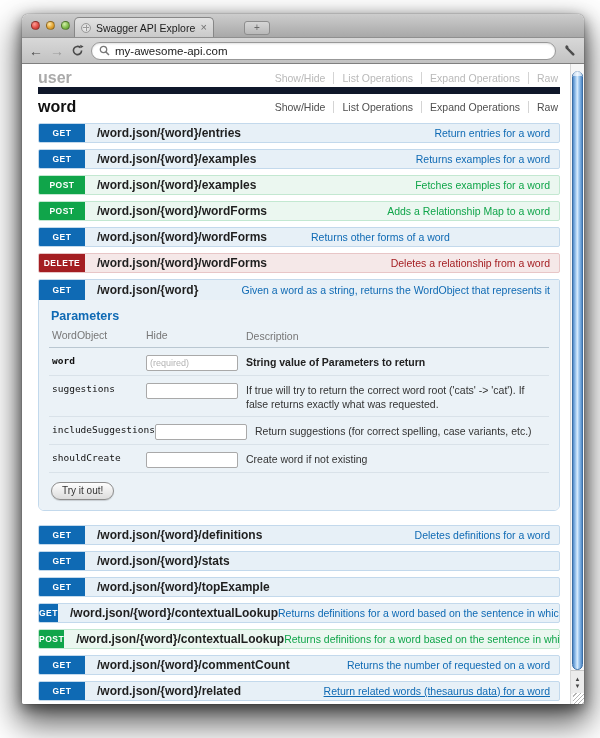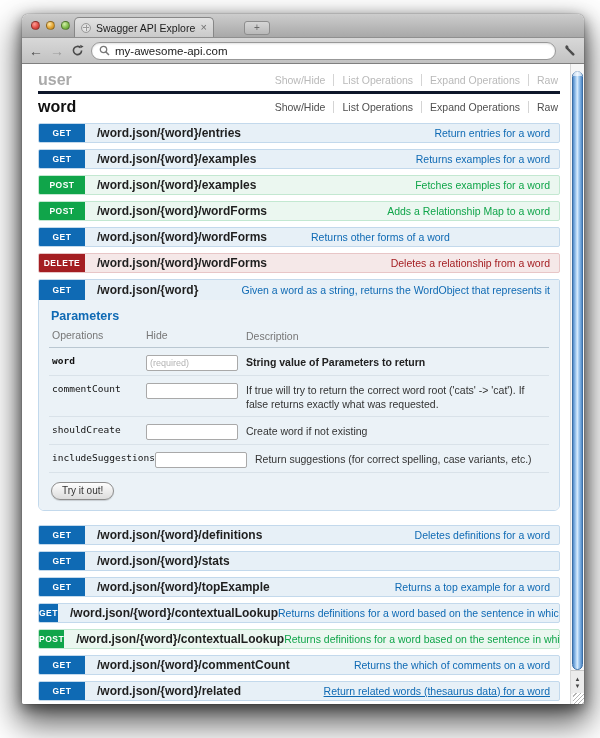--- a/index.html
+++ b/index.html
@@ -60,21 +60,21 @@
     box-shadow:inset 0 1px 2px rgba(0,0,0,.12);
   }
   .omni-url { font-size:11.5px; color:#1a1a1a; }
 
   
   .content { position:relative; height:640px; background:#fff; display:flex; overflow:hidden; }
   .main { flex:1; padding:4px 10px 0 16px; overflow:hidden; }
 
   
   .sec { display:flex; align-items:center; height:26px; }
-  .sec.muted { border-bottom:3px solid #0f172a; }
+  .sec.muted { border-bottom:7px solid #0f172a; }
   .sec-name { font-size:16px; font-weight:bold; }
   .sec.muted .sec-name { color:#aaa; }
   .sec.strong .sec-name { color:#0f0f0f; }
   .sec-links { margin-left:auto; display:flex; align-items:center; }
   .sec-link { font-size:10.5px; padding:0 8px; white-space:nowrap; }
   .sec-link + .sec-link { border-left:1px solid #d4d4d4; }
   .sec.muted .sec-link { color:#b9b9b9; }
   .sec.strong .sec-link { color:#4f4f4f; }
   .sec-link:last-child { padding-right:2px; }
 
@@ -247,56 +247,56 @@
   <div class="op" style="background: rgb(231, 240, 247); border-color: rgb(195, 217, 236);">
     <span class="badge" style="background: rgb(15, 106, 180);">GET</span>
     <span class="path">/word.json/{word}</span>
     <span class="summary" style="color: rgb(15, 106, 180);">Given a word as a string, returns the WordObject that represents it</span>
   </div>
 </div>
           <div class="exp-body">
             <div class="params-title">Parameters</div>
             <div class="ptable">
               <div class="prow head">
-                <span class="pcol-name">Operations</span>
+                <span class="pcol-name">WordObject</span>
                 <span class="pcol-value">Hide</span>
                 <span class="pcol-desc">Description</span>
               </div>
               <div id="param-rows">
   <div class="prow">
     <span class="pcol-name bold">word</span>
     <span class="pcol-value">
       <input type="text" placeholder="(required)" style="">
     </span>
     <span class="pcol-desc bold">String value of Parameters to return</span>
   </div>
 
   <div class="prow">
-    <span class="pcol-name">commentCount</span>
+    <span class="pcol-name">suggestions</span>
     <span class="pcol-value">
       <input type="text" style="">
     </span>
     <span class="pcol-desc">If true will try to return the correct word root ('cats' -&gt; 'cat'). If false returns exactly what was requested.</span>
+  </div>
+
+  <div class="prow">
+    <span class="pcol-name">includeSuggestions</span>
+    <span class="pcol-value">
+      <input type="text" style="">
+    </span>
+    <span class="pcol-desc">Return suggestions (for correct spelling, case variants, etc.)</span>
   </div>
 
   <div class="prow">
     <span class="pcol-name">shouldCreate</span>
     <span class="pcol-value">
       <input type="text" style="">
     </span>
     <span class="pcol-desc">Create word if not existing</span>
   </div>
-
-  <div class="prow">
-    <span class="pcol-name">includeSuggestions</span>
-    <span class="pcol-value">
-      <input type="text" style="">
-    </span>
-    <span class="pcol-desc">Return suggestions (for correct spelling, case variants, etc.)</span>
-  </div>
 </div>
             </div>
             <button class="try-btn">Try it out!</button>
           </div>
         </div>
 
         <div class="ops" id="ops-bottom">
   <div class="op" style="background: rgb(231, 240, 247); border-color: rgb(195, 217, 236);">
     <span class="badge" style="background: rgb(15, 106, 180);">GET</span>
     <span class="path">/word.json/{word}/definitions</span>
@@ -305,39 +305,38 @@
 
   <div class="op" style="background: rgb(231, 240, 247); border-color: rgb(195, 217, 236);">
     <span class="badge" style="background: rgb(15, 106, 180);">GET</span>
     <span class="path">/word.json/{word}/stats</span>
     <span class="summary" style="color: rgb(15, 106, 180); margin-top: 28px;">Returns word statistics</span>
   </div>
 
   <div class="op" style="background: rgb(231, 240, 247); border-color: rgb(195, 217, 236);">
     <span class="badge" style="background: rgb(15, 106, 180);">GET</span>
     <span class="path">/word.json/{word}/topExample</span>
-    <span class="summary" style="color: rgb(15, 106, 180);">Returns a top example for a word</span>
   </div>
 
   <div class="op" style="background: rgb(231, 240, 247); border-color: rgb(195, 217, 236);">
     <span class="badge" style="background: rgb(15, 106, 180);">GET</span>
     <span class="path">/word.json/{word}/contextualLookup</span>
     <span class="summary" style="color: rgb(15, 106, 180);">Returns definitions for a word based on the sentence in which it is found</span>
   </div>
 
   <div class="op" style="background: rgb(235, 247, 240); border-color: rgb(195, 232, 209);">
     <span class="badge" style="background: rgb(16, 165, 74);">POST</span>
     <span class="path">/word.json/{word}/contextualLookup</span>
     <span class="summary" style="color: rgb(16, 165, 74);">Returns definitions for a word based on the sentence in which it is found</span>
   </div>
 
   <div class="op" style="background: rgb(231, 240, 247); border-color: rgb(195, 217, 236);">
     <span class="badge" style="background: rgb(15, 106, 180);">GET</span>
     <span class="path">/word.json/{word}/commentCount</span>
-    <span class="summary" style="color: rgb(15, 106, 180);">Returns the which of comments on a word</span>
+    <span class="summary" style="color: rgb(15, 106, 180);">Returns the number of requested on a word</span>
   </div>
 
   <div class="op" style="background: rgb(231, 240, 247); border-color: rgb(195, 217, 236);">
     <span class="badge" style="background: rgb(15, 106, 180);">GET</span>
     <span class="path">/word.json/{word}/related</span>
     <span class="summary" style="color: rgb(15, 106, 180); text-decoration: underline;">Return related words (thesaurus data) for a word</span>
   </div>
 
 </div>
 

